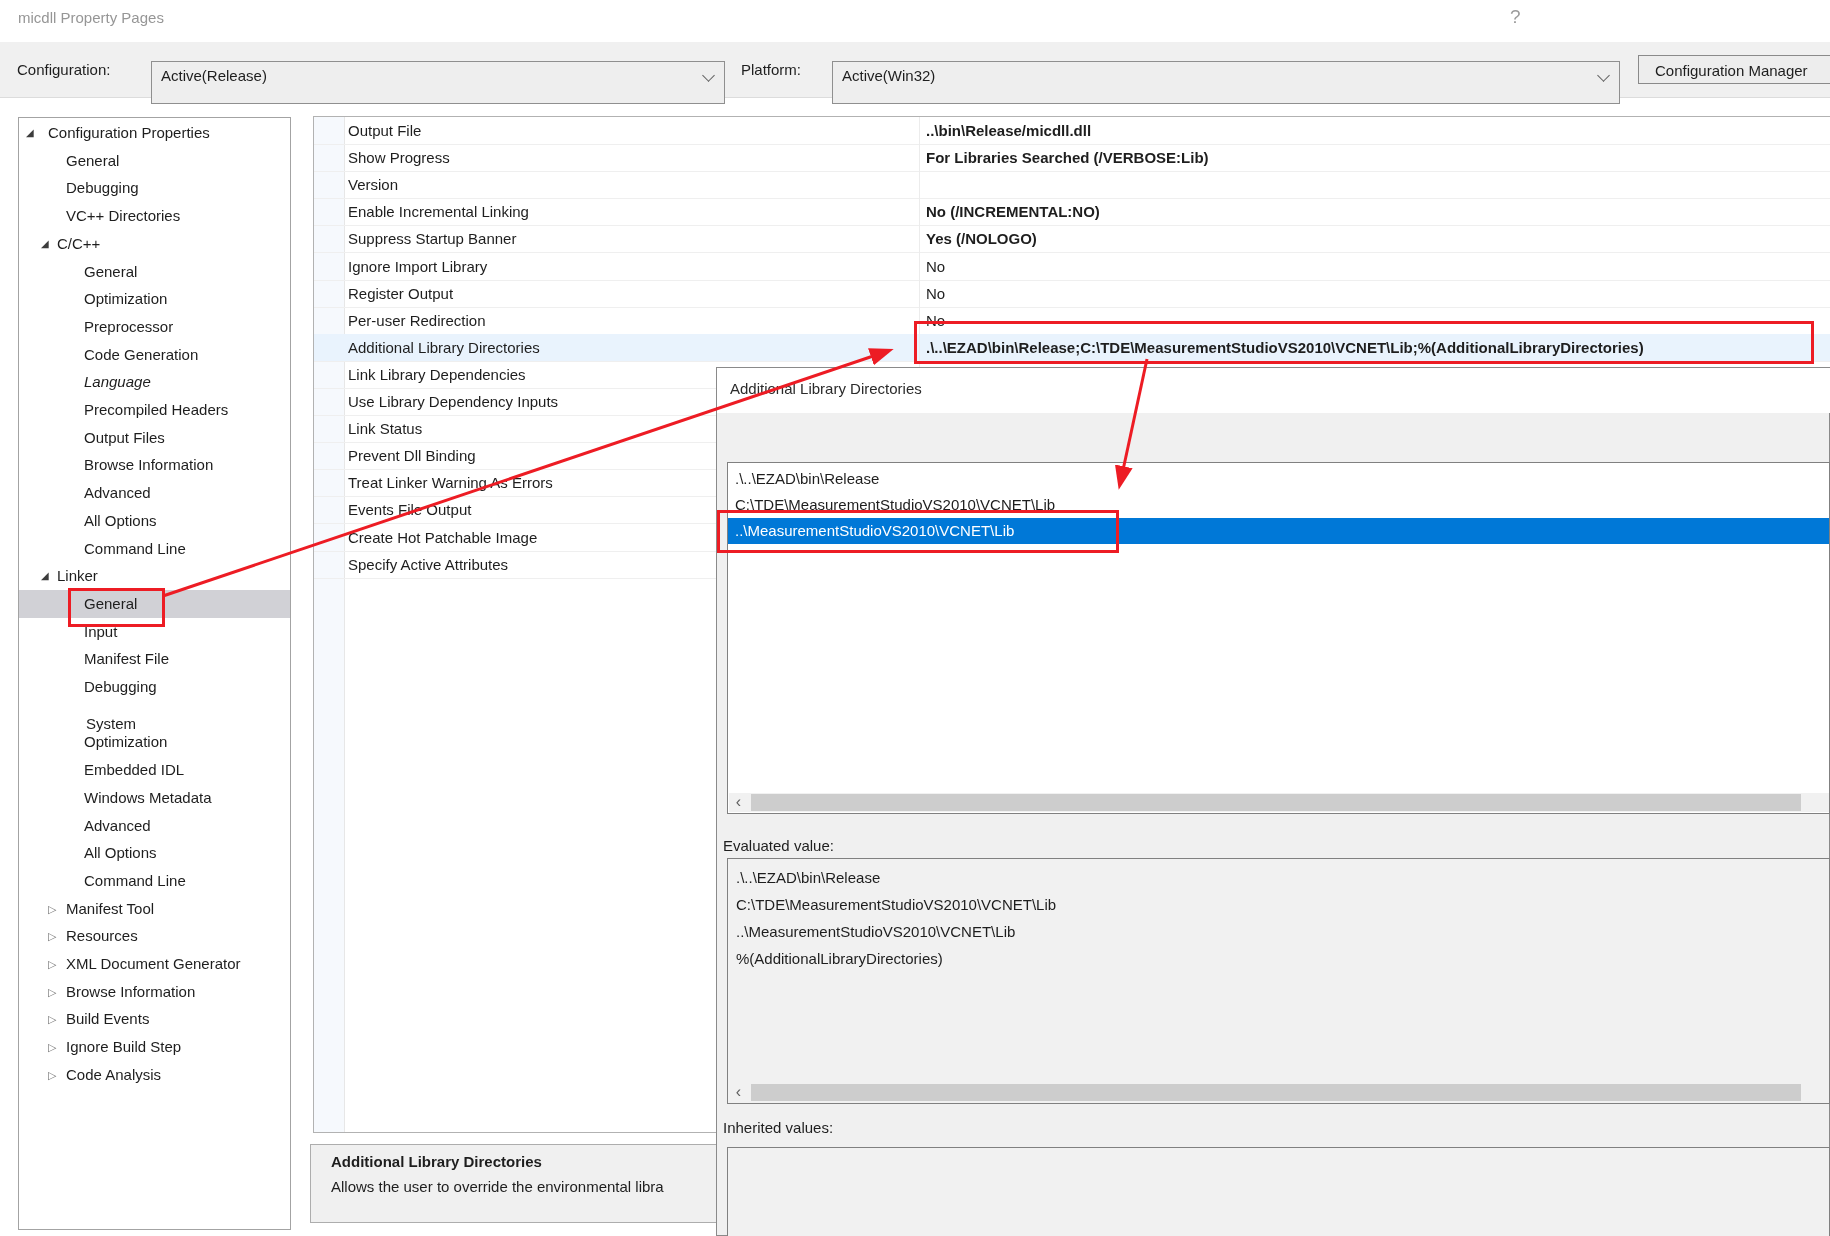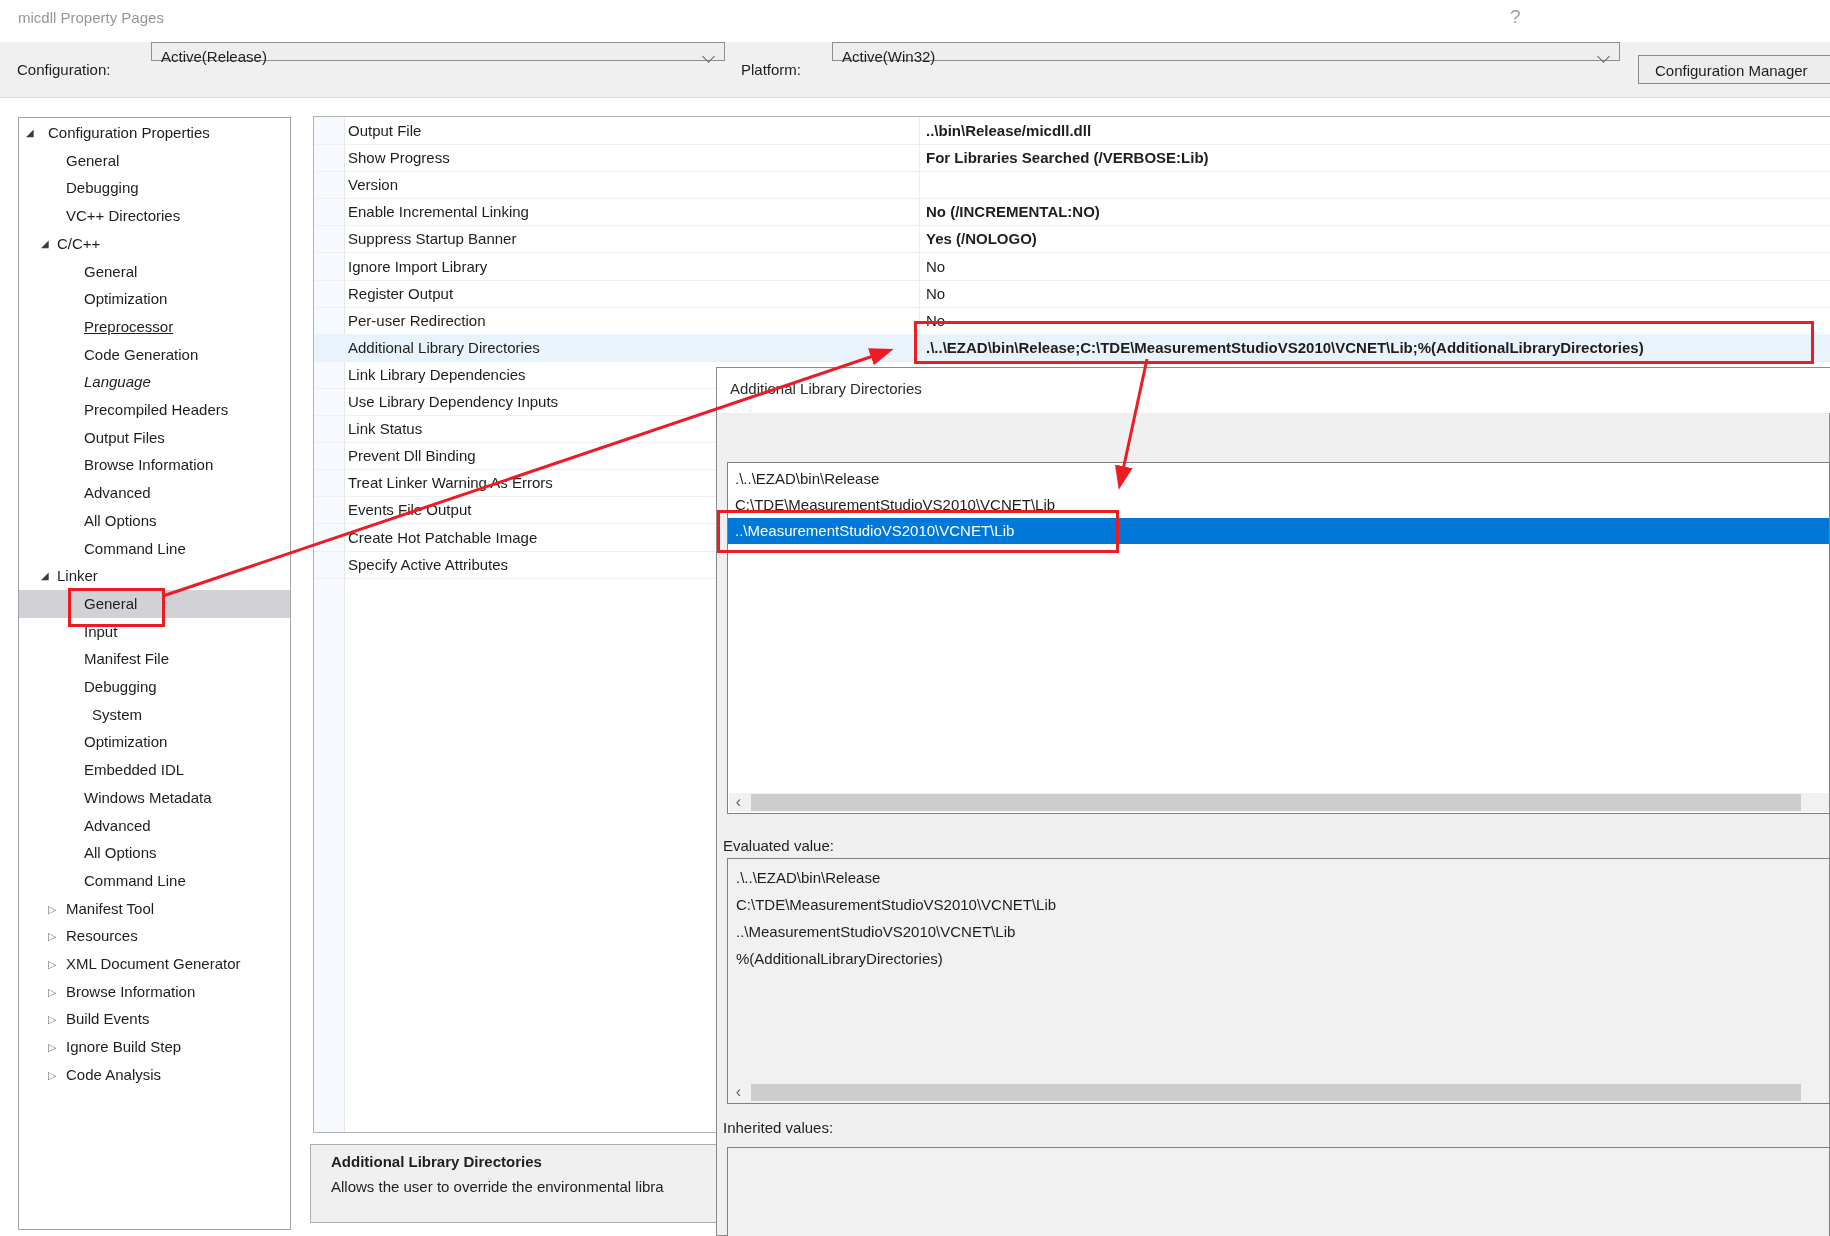--- a/index.html
+++ b/index.html
@@ -4,21 +4,21 @@
 <style>
   html,body{margin:0;padding:0;background:#fff;}
   #page{position:relative;width:1830px;height:1236px;background:#fff;overflow:hidden;
         font-family:"Liberation Sans","DejaVu Sans",sans-serif;font-size:15px;color:#1e1e1e;}
   .abs{position:absolute;}
   
   #win-title{left:18px;top:9px;color:#969696;font-size:15px;}
   #help-icon{left:1510px;top:6px;color:#9c9c9c;font-size:19px;}
   #band{left:0;top:42px;width:1830px;height:55px;background:#f0f0f0;border-bottom:1px solid #dcdcdc;}
   .band-label{top:15px;height:26px;line-height:26px;color:#1e1e1e;}
-  .combo{top:0;height:19px;background:#eeeeee;border:1px solid #8f8f8f;line-height:27px;
+  .combo{top:19px;height:43px;background:#eeeeee;border:1px solid #8f8f8f;line-height:27px;
          padding-left:9px;box-sizing:border-box;}
   .chev{position:absolute;right:11px;top:9px;width:8px;height:8px;border-right:1.5px solid #5f5f5f;
         border-bottom:1.5px solid #5f5f5f;transform:rotate(45deg);}
   #cfg-btn{left:1638px;top:13px;height:29px;width:240px;background:#ededed;border:1px solid #8a8a8a;
            line-height:29px;padding-left:16px;box-sizing:border-box;overflow:hidden;white-space:nowrap;}
   
   #tree{left:18px;top:117px;width:271px;height:1111px;border:1px solid #a3a3a3;background:#fff;overflow:hidden;}
   .tree-item{position:absolute;left:0;width:100%;height:28px;line-height:28px;cursor:default;white-space:nowrap;}
   .tree-item.sel{background:#d1d1d6;}
   .tw{position:absolute;top:0;height:28px;line-height:28px;font-size:10px;color:#3c3c3c;}
@@ -108,21 +108,21 @@
         <span class="tw" style="left: 22px;">◢</span>
         <span class="tlabel" style="left: 38px;">C/C++</span>
       </div>
       <div class="tree-item" style="top: 139.5px;">
         <span class="tlabel" style="left: 65px;">General</span>
       </div>
       <div class="tree-item" style="top: 167.2px;">
         <span class="tlabel" style="left: 65px;">Optimization</span>
       </div>
       <div class="tree-item" style="top: 194.9px;">
-        <span class="tlabel" style="left: 65px; text-decoration: underline;">Preprocessor</span>
+        <span class="tlabel" style="left: 65px;">Preprocessor</span>
       </div>
       <div class="tree-item" style="top: 222.6px;">
         <span class="tlabel" style="left: 65px;">Code Generation</span>
       </div>
       <div class="tree-item" style="top: 250.3px;">
         <span class="tlabel" style="left: 65px; font-style: italic;">Language</span>
       </div>
       <div class="tree-item" style="top: 278px;">
         <span class="tlabel" style="left: 65px;">Precompiled Headers</span>
       </div>
@@ -151,21 +151,21 @@
       <div class="tree-item" style="top: 499.6px;">
         <span class="tlabel" style="left: 65px;">Input</span>
       </div>
       <div class="tree-item" style="top: 527.3px;">
         <span class="tlabel" style="left: 65px;">Manifest File</span>
       </div>
       <div class="tree-item" style="top: 555px;">
         <span class="tlabel" style="left: 65px;">Debugging</span>
       </div>
       <div class="tree-item" style="top: 582.7px;">
-        <span class="tlabel" style="left: 73px;">System</span>
+        <span class="tlabel" style="left: 67px; margin-top: 9px;">System</span>
       </div>
       <div class="tree-item" style="top: 610.4px;">
         <span class="tlabel" style="left: 65px;">Optimization</span>
       </div>
       <div class="tree-item" style="top: 638.1px;">
         <span class="tlabel" style="left: 65px;">Embedded IDL</span>
       </div>
       <div class="tree-item" style="top: 665.8px;">
         <span class="tlabel" style="left: 65px;">Windows Metadata</span>
       </div>

